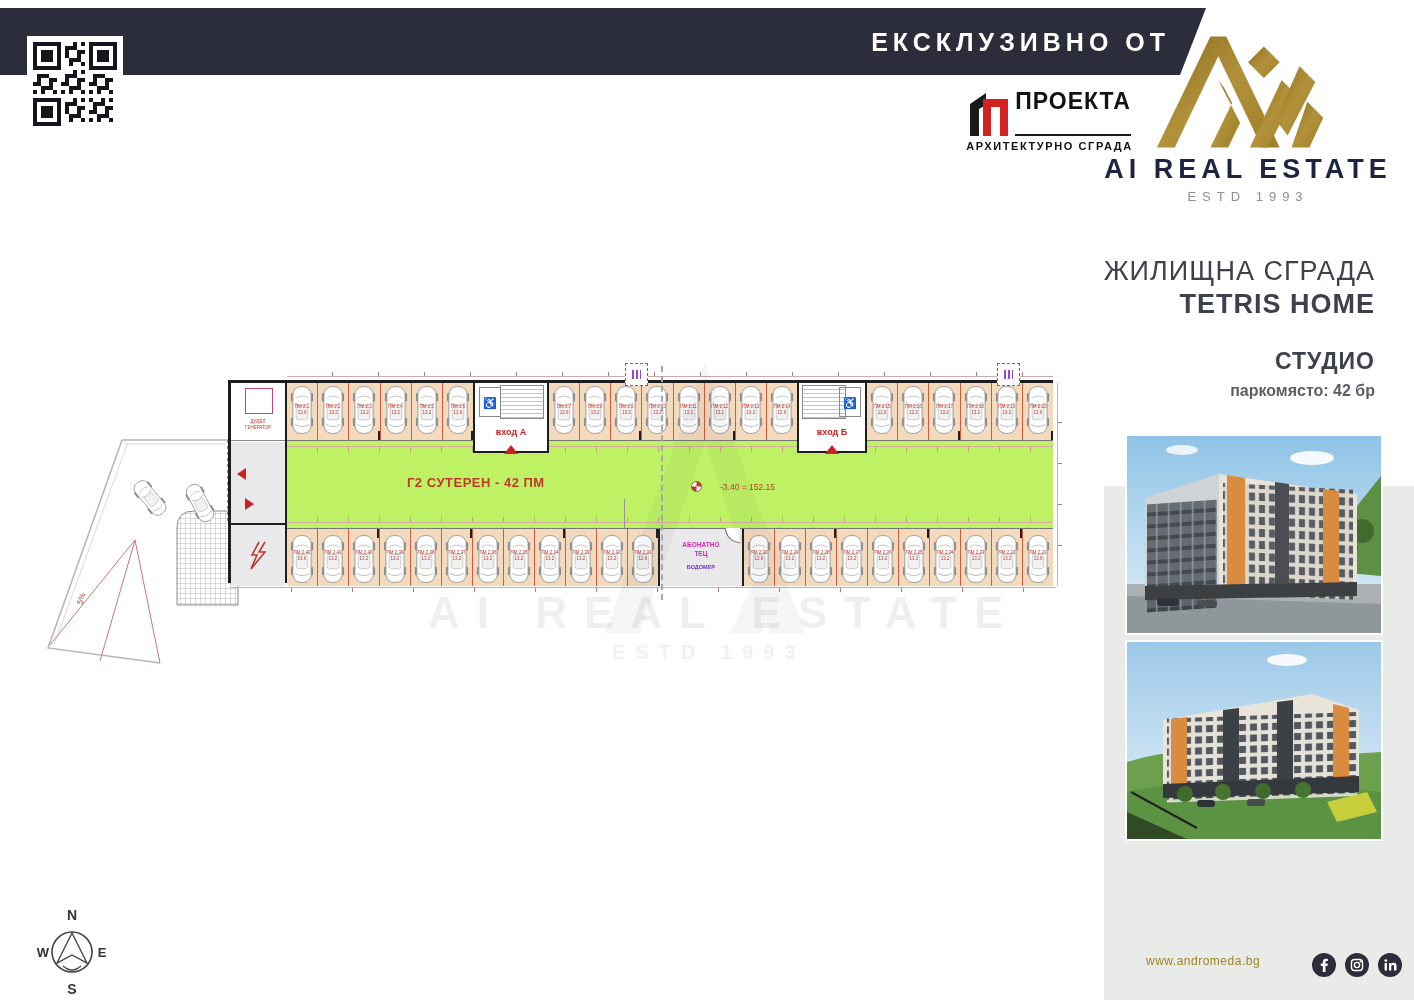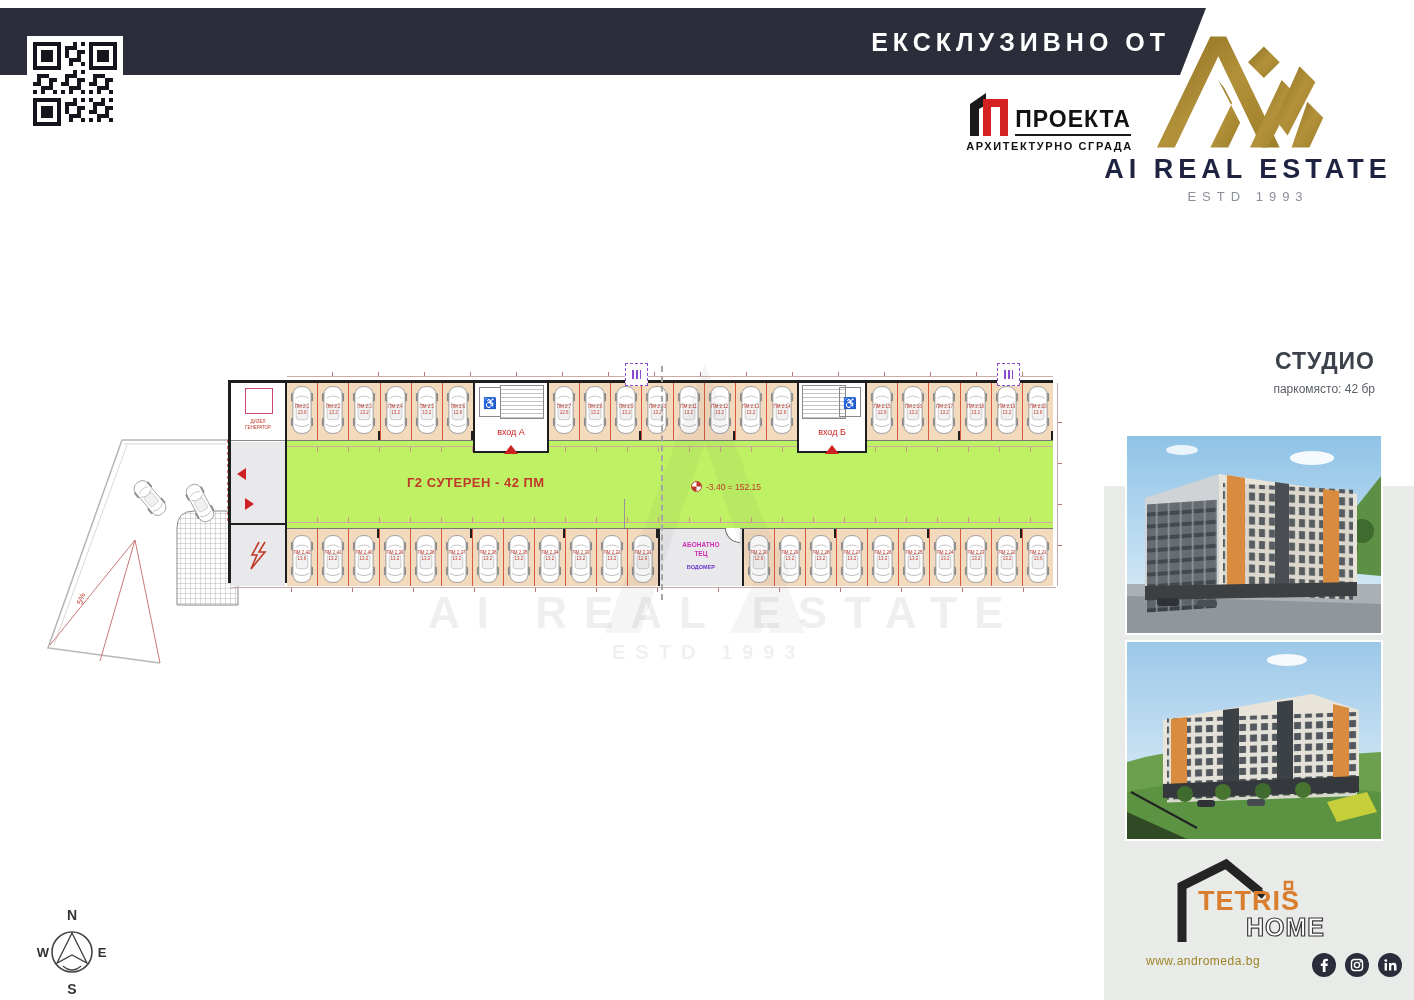--- a/index.html
+++ b/index.html
@@ -13,36 +13,36 @@
     letter-spacing:5px;white-space:nowrap;}
 
   
   .qr-wrap{position:absolute;left:27px;top:28px;width:96px;height:106px;background:#fff;padding:6px;}
   .qr-wrap svg{width:84px;height:84px;display:block;}
 
   
   .proekta{position:absolute;left:962px;top:82px;width:175px;text-align:center;}
   .proekta-row{display:flex;align-items:flex-end;justify-content:center;gap:5px;}
   .proekta-name{font-size:23px;font-weight:bold;color:#121212;letter-spacing:1px;line-height:1;
-    border-bottom:2px solid #1a1a1a;padding-bottom:3px;}
+    border-bottom:2px solid #1a1a1a;padding-bottom:21px;}
   .proekta-sub{margin-top:4px;font-size:11px;color:#121212;letter-spacing:1.6px;font-weight:bold;}
 
   
   .ai-brand{position:absolute;left:1102px;top:20px;width:292px;text-align:center;}
   .ai-brand .mark{width:198px;height:120px;}
   .ai-name{font-size:27px;font-weight:bold;color:#1d2340;letter-spacing:5px;margin-top:2px;white-space:nowrap;}
   .ai-estd{font-size:13px;color:#8b8f99;letter-spacing:6px;margin-top:4px;}
 
   
   .titles{position:absolute;right:39px;top:248px;text-align:right;color:#3c414b;}
   .t-type{font-size:27px;letter-spacing:1px;font-weight:400;}
   .t-name{font-size:27px;font-weight:bold;letter-spacing:1px;margin-top:2px;}
   .floorbox{position:absolute;right:39px;top:340px;text-align:right;color:#3c414b;}
   .f-label{font-size:23px;font-weight:bold;letter-spacing:1px;}
-  .f-cap{font-size:12px;color:#5a5f66;margin-top:7px;}
+  .f-cap{font-size:16px;color:#5a5f66;margin-top:7px;font-weight:bold;}
 
   
   .gray-panel{position:absolute;left:1104px;top:478px;width:310px;height:522px;background:#e8ebe7;}
   .photo{position:absolute;left:1127px;width:254px;height:197px;background:#cfe2ef;box-shadow:0 0 0 2px #fff;}
   .photo svg{width:100%;height:100%;display:block;}
   .photo1{top:428px;} .photo2{top:634px;}
 
   
   .tetris-logo{position:absolute;left:1168px;top:844px;width:178px;height:96px;}
   .tetris-logo svg{width:100%;height:100%;}
@@ -89,30 +89,30 @@
 
   .stairblock{position:relative;height:70px;background:#fff;z-index:4;
     border-left:2px solid #1e1e1e;border-right:2px solid #1e1e1e;border-bottom:2px solid #1e1e1e;}
   .sb-a{width:76px;} .sb-b{width:70px;}
   .stairs{position:absolute;top:2px;width:44px;height:34px;border:1px solid #8a8a8a;
     background:repeating-linear-gradient(180deg,#fff 0 3px,#c6c6c6 3px 4px);}
   .sb-a .stairs{right:3px;} .sb-b .stairs{left:3px;}
   .lift{position:absolute;top:4px;width:22px;height:30px;border:1px solid #8a8a8a;color:#cc2222;
     font-size:11px;text-align:center;line-height:30px;}
   .sb-a .lift{left:4px;} .sb-b .lift{right:4px;}
-  .entr-lbl{position:absolute;left:0;right:0;top:44px;text-align:center;font-size:9px;font-weight:normal;color:#cc2222;}
+  .entr-lbl{position:absolute;left:0;right:0;top:44px;text-align:center;font-size:9px;font-weight:bold;color:#cc2222;}
   .entr-tri{position:absolute;left:50%;transform:translateX(-50%);top:62px;width:0;height:0;
     border-left:7px solid transparent;border-right:7px solid transparent;border-bottom:9px solid #cc2222;}
 
   .aisle{position:absolute;left:56px;top:58px;width:766px;height:87px;background:#bef264;}
   .dimline{position:absolute;left:0;width:100%;height:6px;
     background:repeating-linear-gradient(90deg,transparent 0 30px,#c98 30px 31px);border-top:1px solid #d5a8a0;}
   .dim-t{top:5px;} .dim-b{bottom:5px;border-top:none;border-bottom:1px solid #d5a8a0;}
   .plan-title{position:absolute;left:120px;top:34px;font-size:13px;font-weight:bold;color:#c0392b;letter-spacing:.5px;white-space:nowrap;}
-  .level{position:absolute;left:404px;top:40px;display:flex;align-items:center;gap:4px;color:#c0392b;font-size:8.5px;white-space:nowrap;}
+  .level{position:absolute;left:404px;top:40px;display:flex;align-items:center;gap:18px;color:#c0392b;font-size:8.5px;white-space:nowrap;}
   .section-line{position:absolute;left:430px;top:-17px;height:234px;border-left:2px dashed #a5a5a5;z-index:6;}
   .purpline{position:absolute;left:337px;top:58px;height:87px;width:1px;background:rgba(120,70,200,.55);}
   .pmark{position:absolute;top:-20px;width:23px;height:23px;border:1.5px dashed #8a4bd0;background:#fff;z-index:7;
     display:flex;align-items:center;justify-content:center;}
   .pmark span{width:9px;height:9px;background:
     repeating-linear-gradient(90deg,#8a4bd0 0 2px,#fff 2px 4px),
     repeating-linear-gradient(0deg,#8a4bd0 0 2px,#fff 2px 4px);}
   .pm1{left:394px;} .pm2{left:766px;}
 
   .tecroom{position:relative;width:86px;height:100%;background:#e9e9ec;z-index:4;
@@ -294,20 +294,24 @@
       <polygon points="70,52 92,95 80,120 62,120 84,75 76,60" fill="url(#gold)"></polygon>
       <polygon points="116,18 132,34 116,50 100,34" fill="url(#gold)"></polygon>
       <polygon points="134,52 148,66 120,120 102,120" fill="url(#gold)"></polygon>
       <polygon points="152,38 168,54 140,108 128,92" fill="url(#gold)"></polygon>
       <polygon points="160,74 176,90 162,120 144,120" fill="url(#gold)"></polygon>
     </svg>
     <div class="ai-name">AI REAL ESTATE</div>
     <div class="ai-estd">ESTD 1993</div>
   </div>
 
+  <div class="titles">
+    <div class="t-type">ЖИЛИЩНА СГРАДА</div>
+    <div class="t-name">TETRIS HOME</div>
+  </div>
   <div class="floorbox">
     <div class="f-label">СТУДИО</div>
     <div class="f-cap">паркомясто: 42 бр</div>
   </div>
 
   <div class="gray-panel"></div>
 
   <div class="photo photo1">
     <svg viewBox="0 0 254 197">
       <defs>
@@ -375,29 +379,20 @@
       <circle cx="136" cy="149" r="8" fill="#3f6b2f"></circle>
         <circle cx="176" cy="148" r="8" fill="#47742f"></circle>
       <rect x="70" y="158" width="18" height="7" rx="3" fill="#2f3337"></rect>
       <rect x="120" y="157" width="18" height="7" rx="3" fill="#454a4f"></rect>
       <polygon points="200,160 240,150 250,170 210,180" fill="#c6cf3a"></polygon>
       <path d="M0,170 L60,197 L0,197 Z" fill="#314a26"></path>
       <line x1="4" y1="150" x2="70" y2="186" stroke="#222" stroke-width="2"></line>
     </svg>
   </div>
 
-  <div class="tetris-logo">
-    <svg viewBox="0 0 178 96">
-      <polyline points="14,90 14,34 58,12 92,40" fill="none" stroke="#242424" stroke-width="9" stroke-linejoin="miter"></polyline>
-      <polyline points="58,12 96,44" fill="none" stroke="#242424" stroke-width="7"></polyline>
-      <text x="30" y="58" font-size="27" font-weight="bold" fill="#d97e2e" letter-spacing="1" font-family="Liberation Sans, sans-serif">TETRIS</text>
-      <rect x="117" y="30" width="7" height="7" fill="none" stroke="#d97e2e" stroke-width="2.5"></rect>
-      <text x="78" y="84" font-size="25" font-weight="bold" fill="#fff" stroke="#3a3a3a" stroke-width="1.2" letter-spacing="1" font-family="Liberation Sans, sans-serif">HOME</text>
-    </svg>
-  </div>
 
   <div class="site-link">www.andromeda.bg</div>
   <div class="socials">
     <div class="soc">
       <svg viewBox="0 0 14 14">
           <path d="M8.5,14 V8 h2 l.3-2.4 H8.5 V4.2 c0-.7.3-1.2 1.2-1.2 h1.2 V.9 C10.6.8 9.8.7 9,.7 7,.7 5.8,1.9 5.8,4 v1.6 H3.8 V8 h2 v6 Z" fill="#fff"></path>
         </svg>
     </div>
     <div class="soc">
       <svg viewBox="0 0 14 14">

